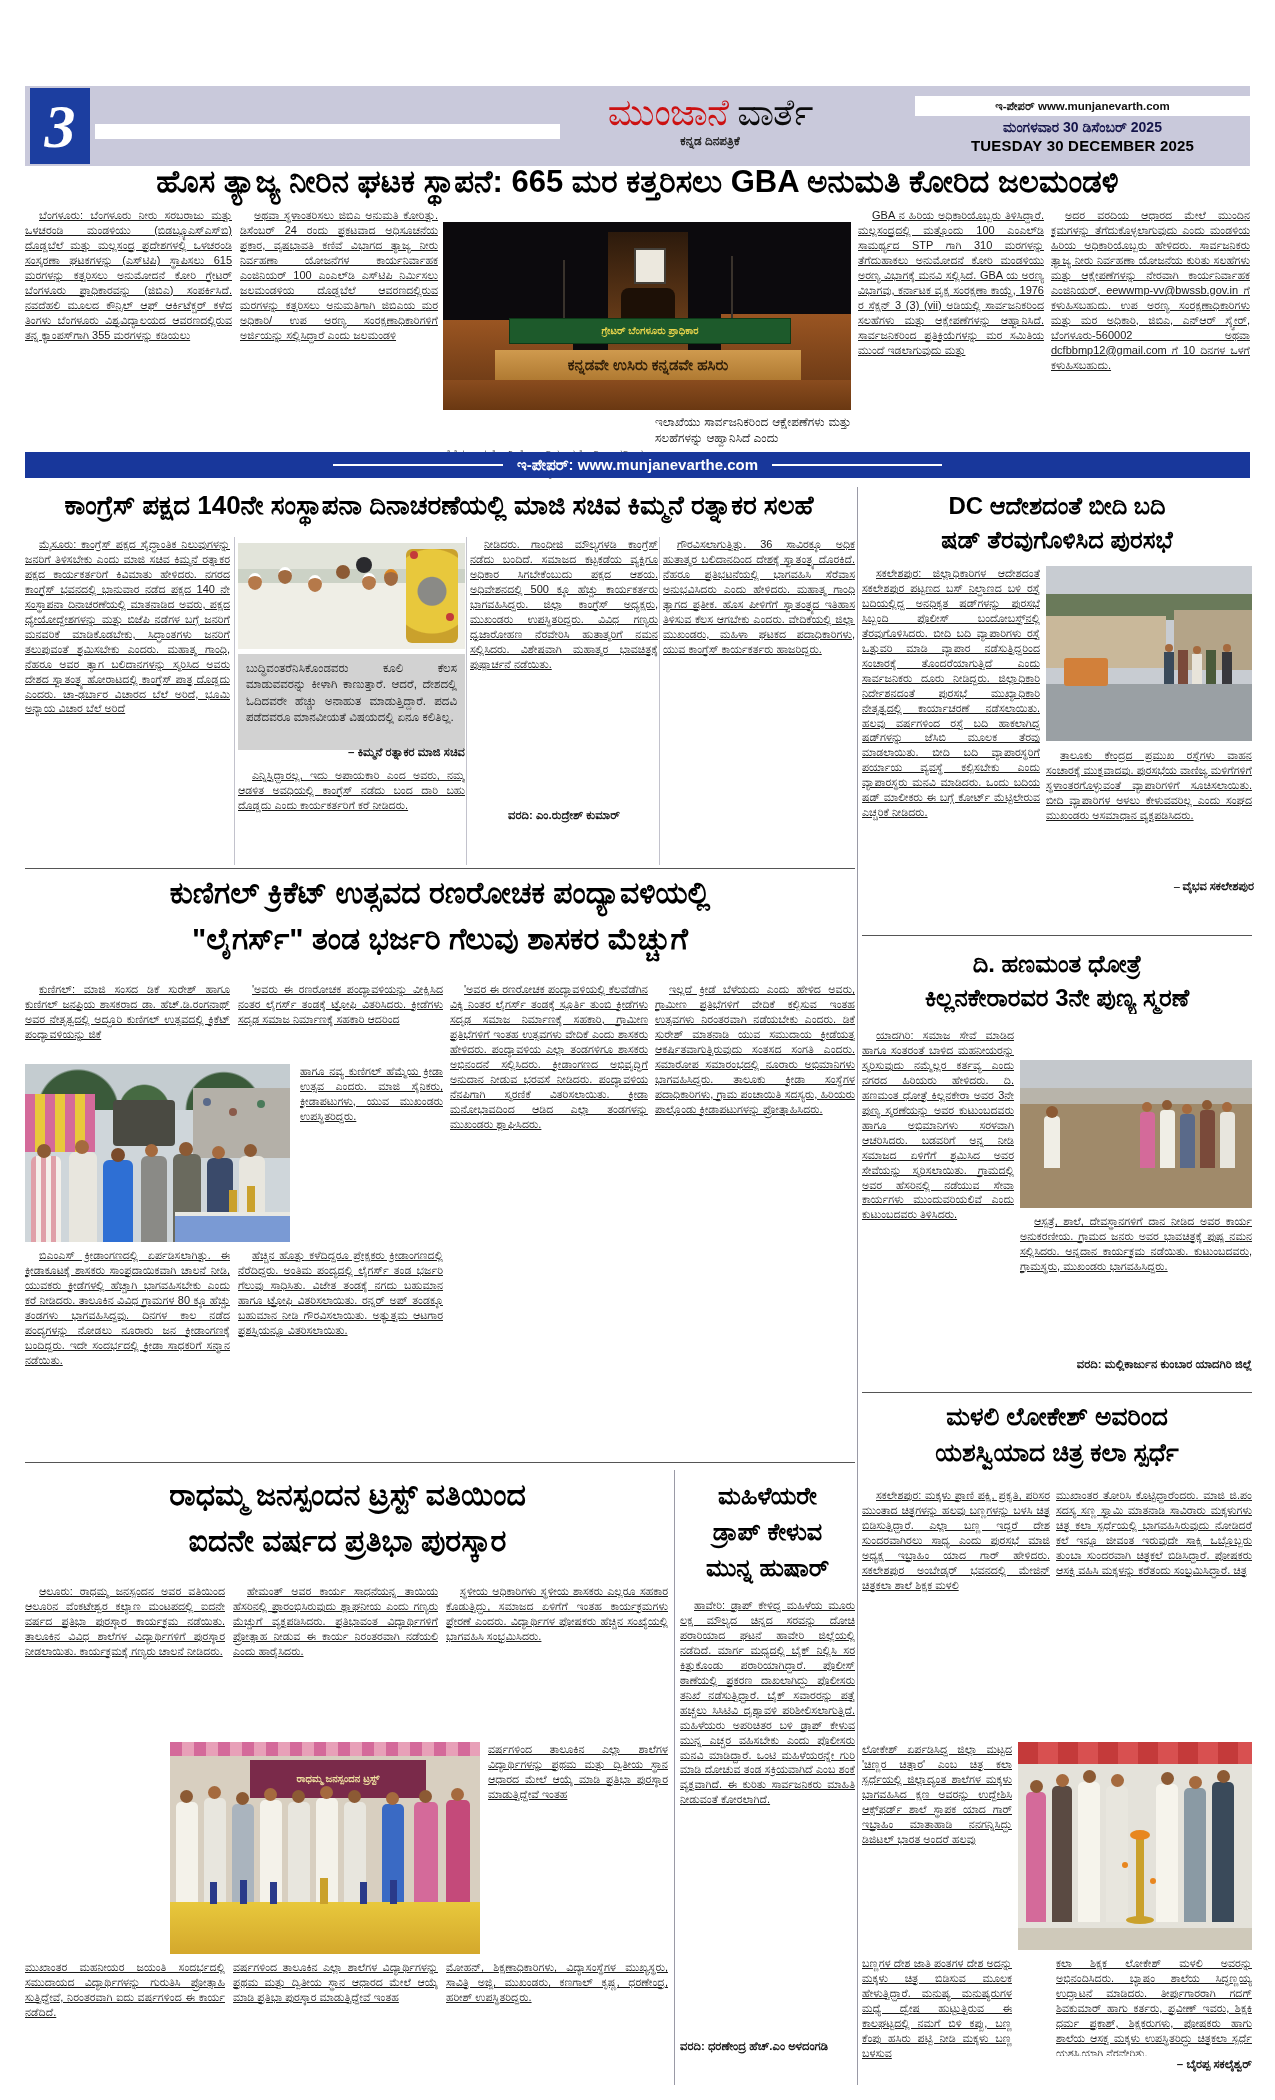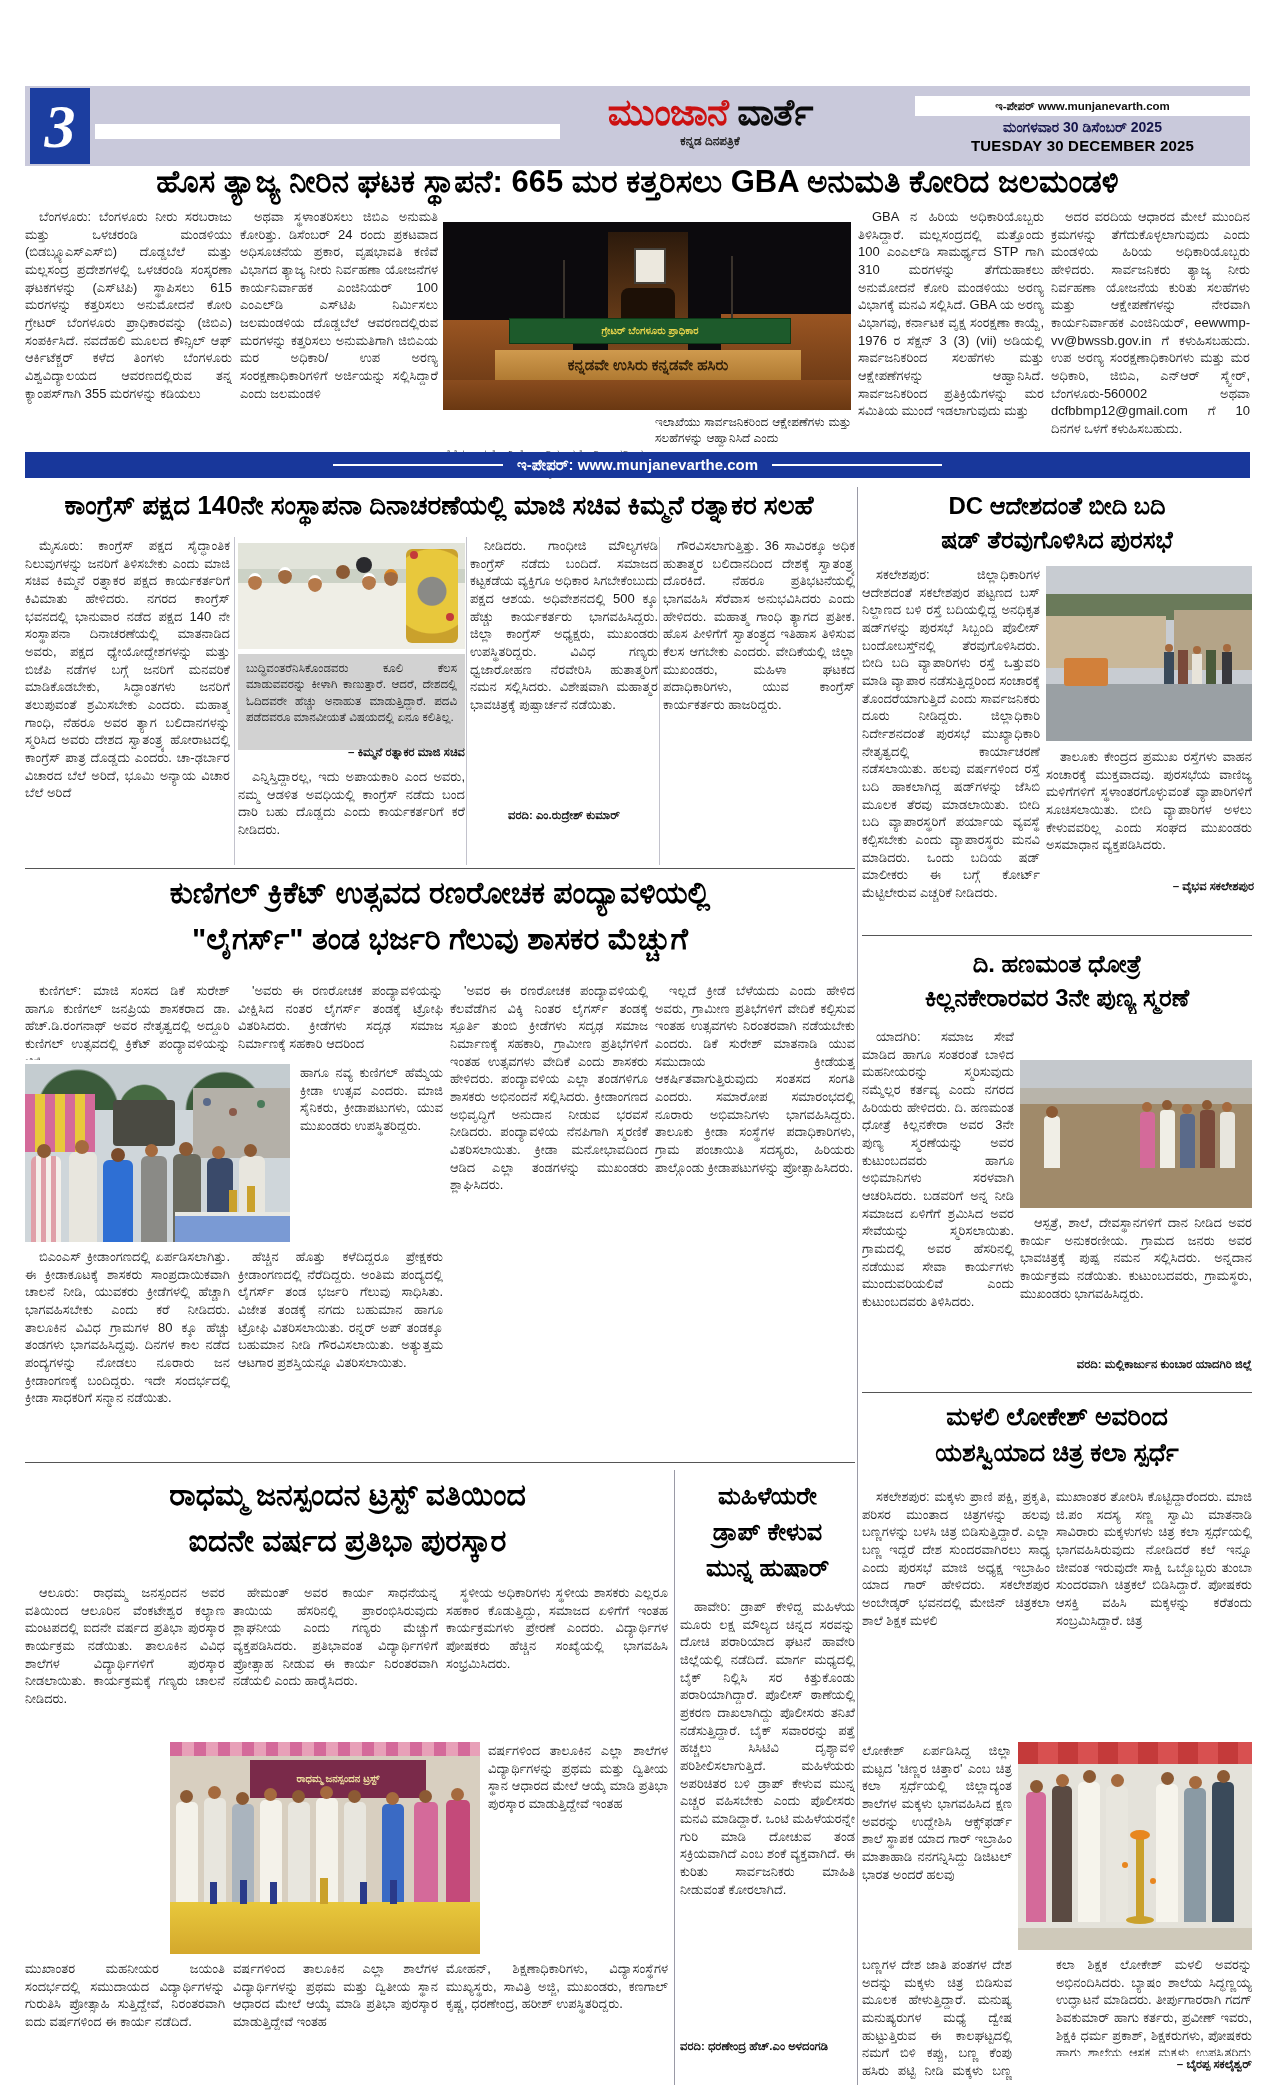--- a/index.html
+++ b/index.html
@@ -1,31 +1,31 @@
 <!DOCTYPE html>
 <html><head>
 <meta charset="utf-8">
 <style>
   html,body{margin:0;padding:0;background:#ffffff;}
   #page{position:relative;width:1275px;height:2100px;background:#ffffff;overflow:hidden;
         font-family:"Liberation Sans","DejaVu Sans",sans-serif;color:#111;}
   .abs{position:absolute;}
-  .txt{font-size:13px;line-height:1.36;text-align:justify;overflow:hidden;color:#1a1a1a;
-       text-indent:14px;}
+  .txt{font-size:11px;line-height:1.36;text-align:justify;overflow:hidden;color:#1a1a1a;
+       text-indent:14px;text-decoration:underline;}
   .hl{font-weight:bold;color:#000;text-align:center;white-space:nowrap;overflow:hidden;}
   .byline{font-size:11.5px;font-weight:bold;text-align:right;color:#111;}
   .vrule{width:1px;background:#9a9aa6;}
   .hrule{height:1px;background:#555;}
   
   .band{background:#c9c9db;}
   .pagebox{background:#1c3ea0;color:#fff;display:flex;align-items:center;justify-content:center;
            font-family:"Liberation Serif","DejaVu Serif",serif;font-size:62px;font-weight:bold;font-style:italic;}
   .whitestrip{background:#ffffff;}
   .masthead{text-align:center;line-height:1.05;}
-  .masthead .t1{font-size:37px;font-weight:bold;letter-spacing:-1px;}
+  .masthead .t1{font-size:37px;font-weight:normal;letter-spacing:-1px;}
   .masthead .red{color:#cc1111;}
   .masthead .blk{color:#0b0b0b;}
   .masthead .sub{font-size:12px;font-weight:bold;color:#222;margin-top:2px;}
   .epbox{background:#fff;font-size:11.5px;font-weight:bold;color:#111;display:flex;align-items:center;justify-content:center;}
   .datekn{font-size:14px;font-weight:bold;color:#15154a;text-align:center;margin-top:3px;}
   .dateen{font-size:15px;font-weight:bold;color:#000;text-align:center;letter-spacing:0.2px;margin-top:1px;}
   
   .bluestrip{background:#18379b;display:flex;align-items:center;justify-content:center;gap:14px;}
   .bluestrip .line{height:2px;background:#fff;width:170px;}
   .bluestrip .bs-text{color:#fff;font-weight:bold;font-size:15px;white-space:nowrap;}
@@ -135,21 +135,21 @@
     <div style="left:118px;top:86px;width:10px;height:32px;background:#3a4a5a;"></div>
     <div style="left:132px;top:84px;width:10px;height:34px;background:#7a4a3a;"></div>
     <div style="left:146px;top:88px;width:10px;height:30px;background:#e8e4da;"></div>
     <div style="left:160px;top:84px;width:10px;height:34px;background:#4a5a3a;"></div>
     <div style="left:176px;top:86px;width:10px;height:32px;background:#38383c;"></div>
     <div style="left:119px;top:78px;width:8px;height:8px;background:#a56a3e;border-radius:50%;"></div>
     <div style="left:147px;top:80px;width:8px;height:8px;background:#a56a3e;border-radius:50%;"></div>
     <div style="left:177px;top:78px;width:8px;height:8px;background:#a56a3e;border-radius:50%;"></div>
   </div>
   <div class="abs txt" style="left:1046px;top:748px;width:206px;height:128px;">ತಾಲೂಕು ಕೇಂದ್ರದ ಪ್ರಮುಖ ರಸ್ತೆಗಳು ವಾಹನ ಸಂಚಾರಕ್ಕೆ ಮುಕ್ತವಾದವು. ಪುರಸಭೆಯ ವಾಣಿಜ್ಯ ಮಳಿಗೆಗಳಿಗೆ ಸ್ಥಳಾಂತರಗೊಳ್ಳುವಂತೆ ವ್ಯಾಪಾರಿಗಳಿಗೆ ಸೂಚಿಸಲಾಯಿತು. ಬೀದಿ ವ್ಯಾಪಾರಿಗಳ ಅಳಲು ಕೇಳುವವರಿಲ್ಲ ಎಂದು ಸಂಘದ ಮುಖಂಡರು ಅಸಮಾಧಾನ ವ್ಯಕ್ತಪಡಿಸಿದರು.</div>
-  <div class="abs byline" style="left:1048px;top:880px;width:206px;">– ವೈಭವ ಸಕಲೇಶಪುರ</div>
+  <div class="abs byline" style="left:1048px;top:880px;width:206px;font-family:Liberation Serif, serif;">– ವೈಭವ ಸಕಲೇಶಪುರ</div>
   <div class="abs hrule" style="left:862px;top:935px;width:390px;"></div>
 
   <div class="abs hrule" style="left:25px;top:868px;width:830px;"></div>
   <div class="abs hl" style="left:25px;top:876px;width:830px;height:44px;font-size:30px;">ಕುಣಿಗಲ್ ಕ್ರಿಕೆಟ್ ಉತ್ಸವದ ರಣರೋಚಕ ಪಂದ್ಯಾವಳಿಯಲ್ಲಿ</div>
   <div class="abs hl" style="left:25px;top:922px;width:830px;height:46px;font-size:30px;">"ಲೈಗರ್ಸ್" ತಂಡ ಭರ್ಜರಿ ಗೆಲುವು ಶಾಸಕರ ಮೆಚ್ಚುಗೆ</div>
 
   <div class="abs txt" style="left:238px;top:982px;width:205px;height:78px;">'ಅವರು ಈ ರಣರೋಚಕ ಪಂದ್ಯಾವಳಿಯನ್ನು ವೀಕ್ಷಿಸಿದ ನಂತರ ಲೈಗರ್ಸ್ ತಂಡಕ್ಕೆ ಟ್ರೋಫಿ ವಿತರಿಸಿದರು. ಕ್ರೀಡೆಗಳು ಸದೃಢ ಸಮಾಜ ನಿರ್ಮಾಣಕ್ಕೆ ಸಹಕಾರಿ ಆದರಿಂದ</div>
   <div class="abs txt" style="left:25px;top:982px;width:205px;height:78px;">ಕುಣಿಗಲ್: ಮಾಜಿ ಸಂಸದ ಡಿಕೆ ಸುರೇಶ್ ಹಾಗೂ ಕುಣಿಗಲ್ ಜನಪ್ರಿಯ ಶಾಸಕರಾದ ಡಾ. ಹೆಚ್.ಡಿ.ರಂಗನಾಥ್ ಅವರ ನೇತೃತ್ವದಲ್ಲಿ ಅದ್ದೂರಿ ಕುಣಿಗಲ್ ಉತ್ಸವದಲ್ಲಿ ಕ್ರಿಕೆಟ್ ಪಂದ್ಯಾವಳಿಯನ್ನು ಜಿಕೆ</div>
 
   <div class="abs ph" style="left:25px;top:1064px;width:265px;height:178px;background:#cfd6da;">

